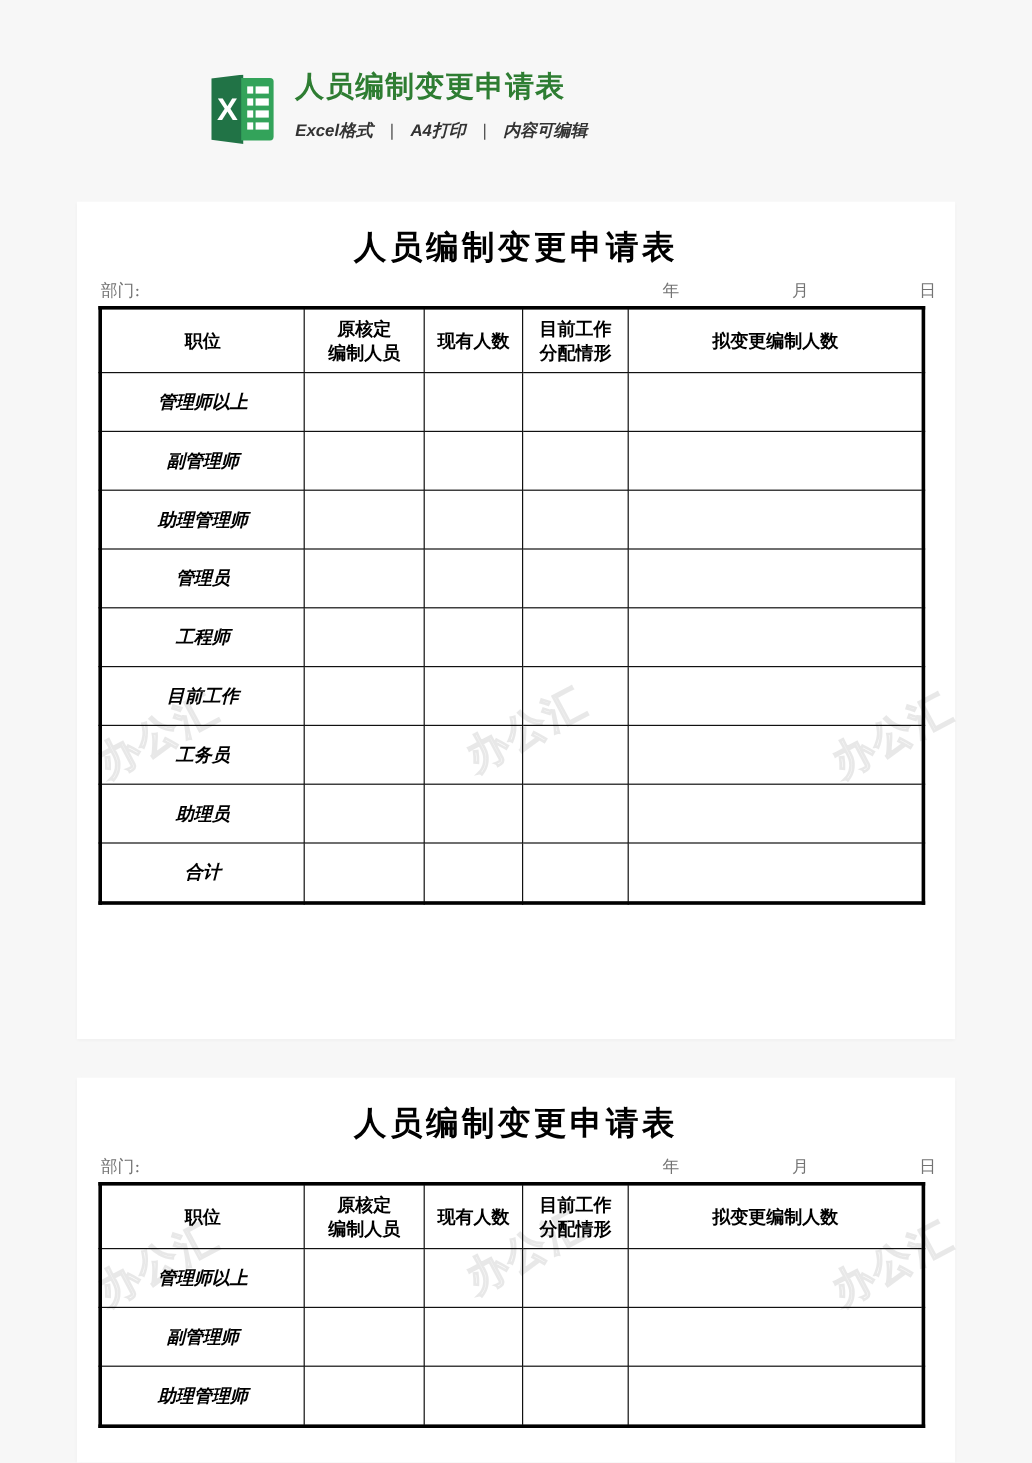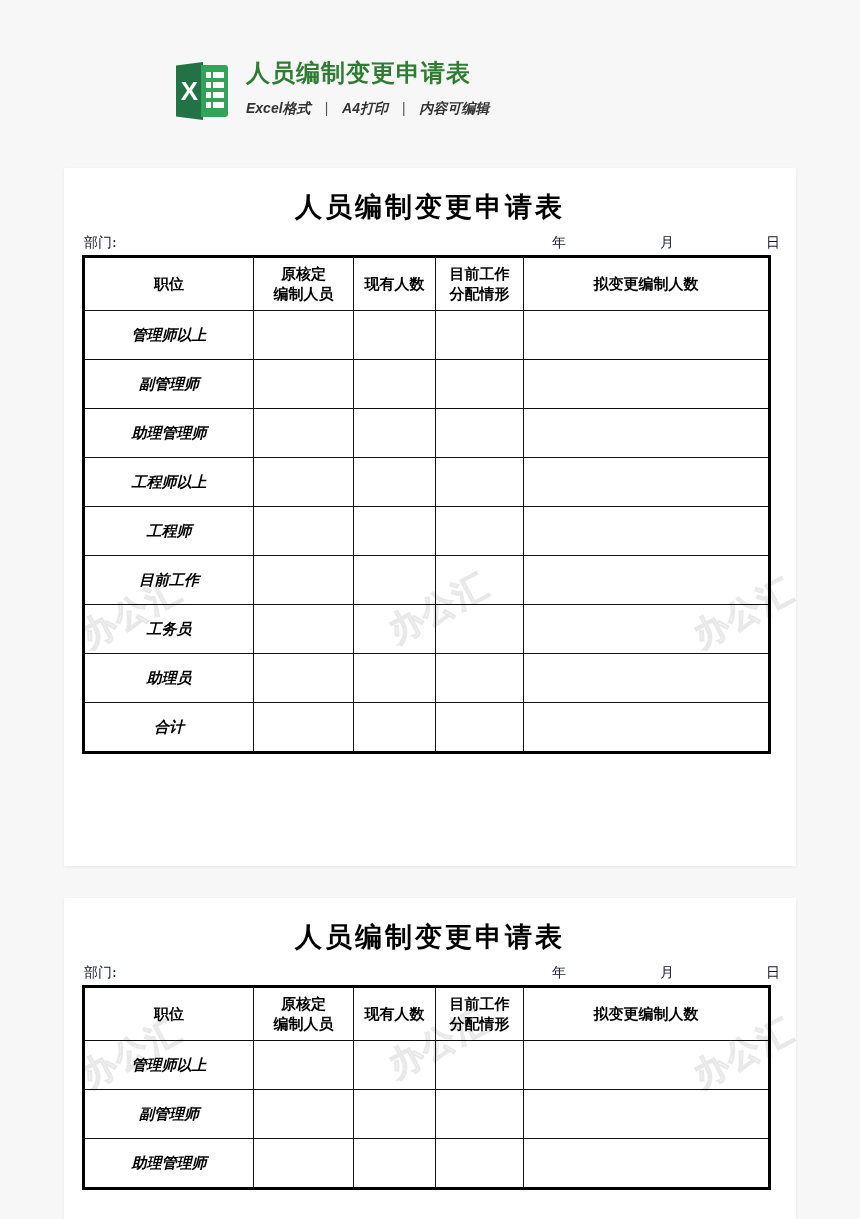--- a/index.html
+++ b/index.html
@@ -117,21 +117,21 @@
     color: #000000;
     padding-top: 22px;
     line-height: 34px;
   }
 
   .meta-row {
     display: flex;
     align-items: flex-end;
     font-family: "DejaVu Serif", "Liberation Serif", serif;
     font-size: 14px;
-    color: #0f172a;
+    color: #737373;
     margin: 8px 20px 0 20px;
     height: 20px;
   }
   .meta-dept { flex: 0 0 auto; }
   .meta-spacer { flex: 1 1 auto; }
   .meta-y { width: 108px; text-align: left; }
   .meta-m { width: 106px; text-align: left; }
   .meta-d { width: 10px; text-align: left; }
 
   table.form {
@@ -272,21 +272,21 @@
           <td class="blank"></td>
         </tr>
         <tr>
           <td class="lbl">助理管理师</td>
           <td class="blank"></td>
           <td class="blank"></td>
           <td class="blank"></td>
           <td class="blank"></td>
         </tr>
         <tr>
-          <td class="lbl">工程师以上</td>
+          <td class="lbl">管理员</td>
           <td class="blank"></td>
           <td class="blank"></td>
           <td class="blank"></td>
           <td class="blank"></td>
         </tr>
         <tr>
           <td class="lbl">工程师</td>
           <td class="blank"></td>
           <td class="blank"></td>
           <td class="blank"></td>

